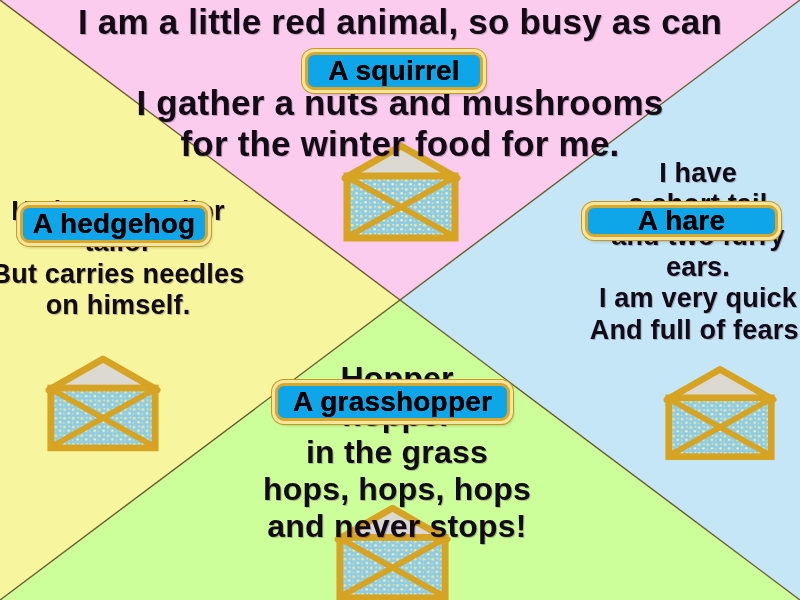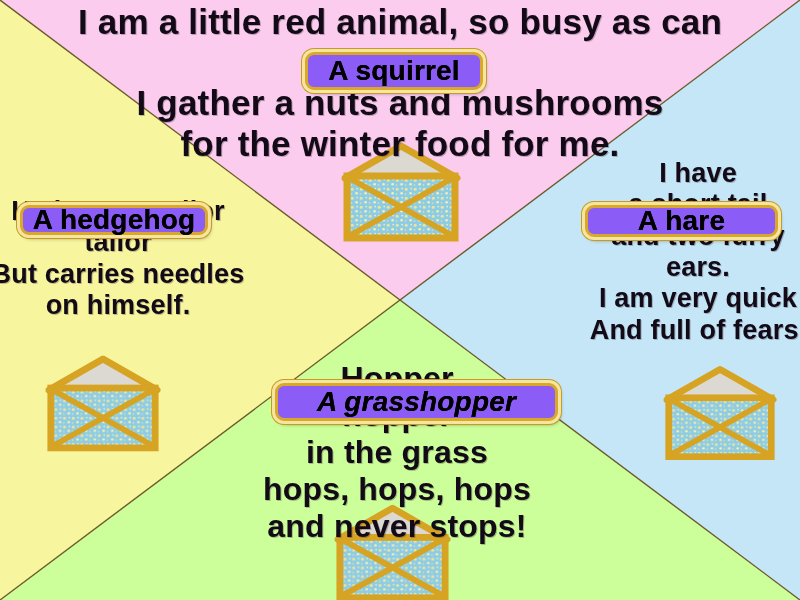--- a/index.html
+++ b/index.html
@@ -42,38 +42,38 @@
   }
 
   
   .envelope{position:absolute;}
   .envelope svg{display:block;}
 
   
   .answer{
     position:absolute;
     box-sizing:border-box;
-    background:#8b5cf6;
+    background:#0ea5e9;
     border:3px solid #d9a82b;
     border-radius:9px;
     box-shadow:
        0 0 0 3px #f4e6a0,
        0 0 0 4px #c89a22,
        2px 3px 4px rgba(0,0,0,.45);
     display:flex;align-items:center;justify-content:center;
     color:#000000;
     font-weight:bold;
     font-size:28px;
     letter-spacing:.2px;
     text-shadow:0 0 0 #000;
   }
   #answer-squirrel{left:305px;top:52px;width:178px;height:38px;}
-  #answer-hedgehog{left:20px;top:205px;width:188px;height:30px;}
+  #answer-hedgehog{left:20px;top:205px;width:188px;height:38px;}
   #answer-hare{left:585px;top:205px;width:193px;height:32px;}
-  #answer-grasshopper{left:275px;top:383px;width:283px;height:38px;font-style:italic;}
+  #answer-grasshopper{left:275px;top:383px;width:235px;height:38px;}
 </style>
 </head>
 <body>
 
 <div id="slide">
 
   <div class="quad">
     <svg viewBox="0 0 800 600" xmlns="http://www.w3.org/2000/svg">
 
       <polygon points="0,0 800,0 400,300" fill="#FBCCEE"></polygon>

